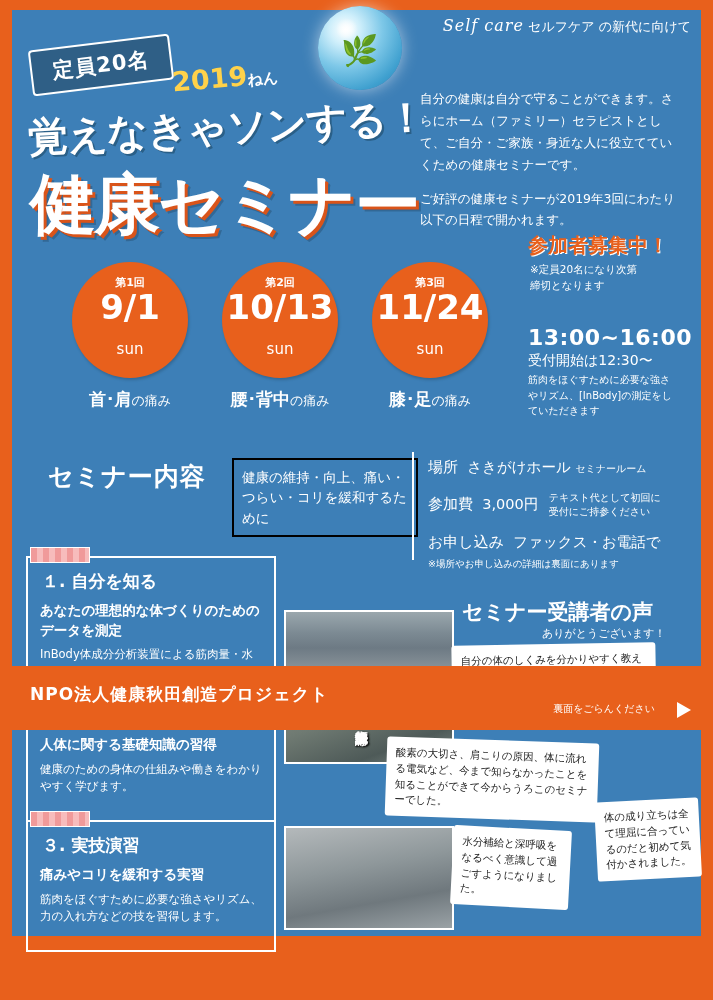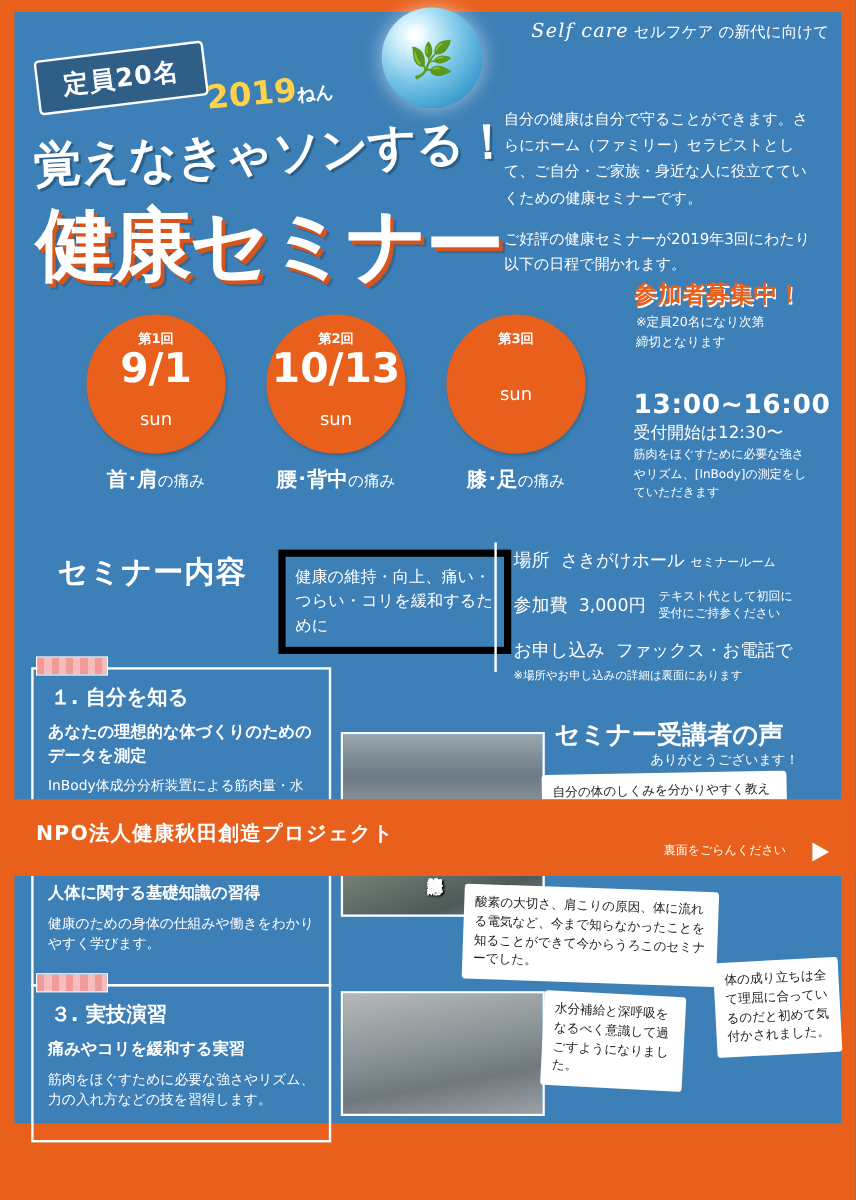--- a/index.html
+++ b/index.html
@@ -113,21 +113,21 @@
   .circle .w{color:#fff;font-size:15px;margin-top:16px;}
   .dlabel{color:#fff;font-size:17px;margin-top:10px;font-weight:bold;}
   .dlabel .sm{font-size:13px;font-weight:normal;}
 
   
   .sec-title{
     position:absolute;left:48px;top:460px;color:#fff;font-size:25px;font-weight:bold;letter-spacing:1px;
   }
   .purpose{
     position:absolute;left:232px;top:458px;width:166px;
-    border:6px solid #000000;padding:7px 8px;color:#fff;font-size:13.5px;line-height:1.5;
+    border:2px solid #000000;padding:7px 8px;color:#fff;font-size:13.5px;line-height:1.5;
   }
   .vline{position:absolute;left:412px;top:452px;width:2px;height:108px;background:#fff;}
 
   .info{position:absolute;left:428px;top:458px;width:262px;color:#fff;font-size:14.5px;line-height:1.25;}
   .info .row{margin-bottom:14px;position:relative;}
   .info .lbl{font-size:15px;}
   .info .val{font-size:14.5px;}
   .info .sm{font-size:10px;line-height:1.4;}
   .info .note{font-size:9.5px;margin-top:6px;}
 
@@ -228,20 +228,21 @@
         <div class="d">10/13</div>
         <div class="w">sun</div>
       </div>
       <div class="dlabel">
         <span>腰･背中</span><span class="sm">の痛み</span>
       </div>
     </div>
     <div class="datebox" style="left:300px;top:0px;">
       <div class="circle">
         <div class="n">第3回</div>
+        <div class="d">11/24</div>
         <div class="w">sun</div>
       </div>
       <div class="dlabel">
         <span>膝･足</span><span class="sm">の痛み</span>
       </div>
     </div>
   </div>
 
   <div class="sec-title">セミナー内容</div>
   <div class="purpose">健康の維持・向上、痛い・つらい・コリを緩和するために</div>

